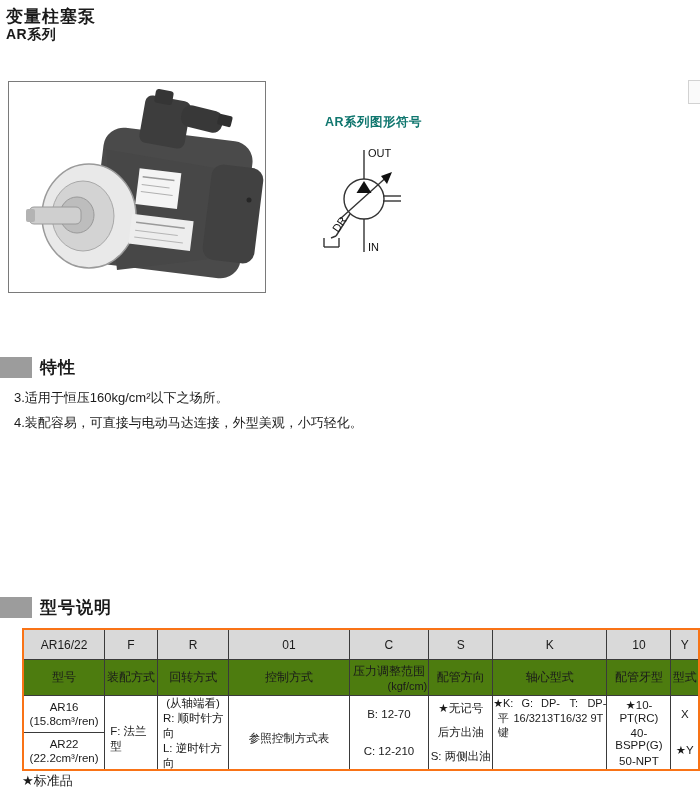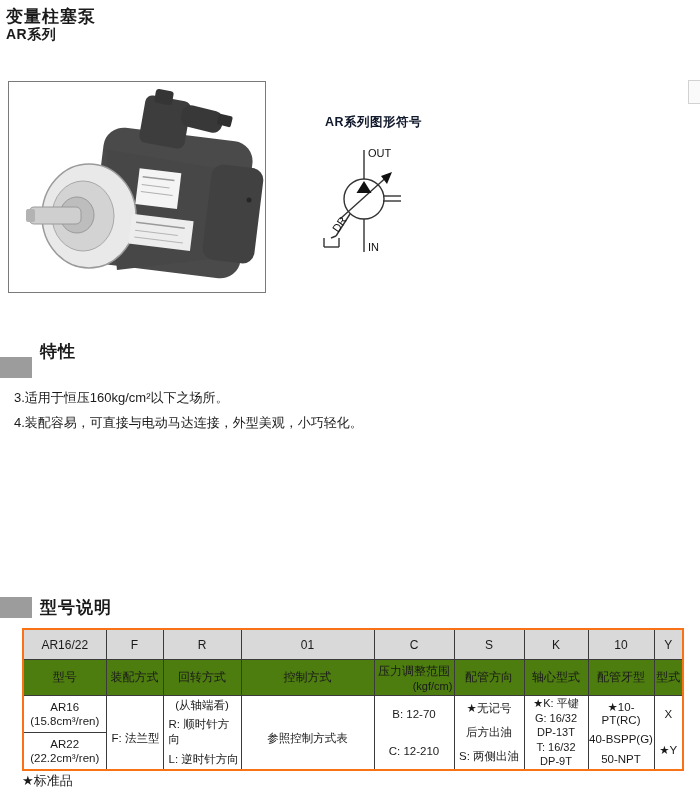--- a/index.html
+++ b/index.html
@@ -12,47 +12,47 @@
 
   
   .page-title{left:6px;top:5px;font-size:17px;font-weight:bold;letter-spacing:1px;}
   .page-subtitle{left:6px;top:26px;font-size:14px;font-weight:bold;letter-spacing:.5px;}
 
   
   .photo-frame{left:8px;top:81px;width:256px;height:210px;border:1px solid #7a7a7a;background:#fff;}
   .photo-frame svg{display:block;}
 
   
-  .symbol-caption{left:325px;top:114px;font-size:12.5px;font-weight:bold;color:#0f172a;letter-spacing:.5px;}
+  .symbol-caption{left:325px;top:114px;font-size:12.5px;font-weight:bold;color:#0f766e;letter-spacing:.5px;}
   .symbol-box{left:300px;top:140px;width:140px;height:120px;}
 
   
   .section-marker{width:32px;height:21px;background:#9c9c9c;}
   .marker-features{left:0;top:357px;}
   .marker-model{left:0;top:597px;}
   .section-title{font-size:17px;font-weight:bold;letter-spacing:1px;}
-  .title-features{left:40px;top:340px;}
+  .title-features{left:40px;top:356px;}
   .title-model{left:40px;top:596px;}
 
   
   .features-list{left:14px;top:385px;width:640px;font-size:13px;line-height:25px;}
   .feature-item{white-space:nowrap;}
 
   
   .model-table-wrap{left:22px;top:628px;}
   table.model{border-collapse:collapse;table-layout:fixed;background:#fff;
     border:2px solid #f97316;}
   table.model td,table.model th{border:1px solid #3a3a3a;padding:0;font-weight:normal;
     text-align:center;vertical-align:middle;overflow:hidden;}
   tr.code-row th{height:29px;background:#d9d9d9;font-size:12px;}
   tr.label-row th{height:35px;font-size:12px;background:#4d7c0f;}
   .unit{font-size:11px;margin-left:37px;}
   td.body-cell{font-size:11.5px;vertical-align:top;}
   .stack{display:flex;flex-direction:column;justify-content:space-around;height:73px;}
-  .stack-tight{display:flex;flex-direction:column;justify-content:flex-start;height:73px;line-height:14.5px;font-size:11px;}
+  .stack-tight{display:flex;flex-direction:row;justify-content:flex-end;height:73px;line-height:14.5px;font-size:11px;}
   .top-pad{padding-top:12px;}
   .model-cell{height:36px;font-size:11.5px;line-height:14px;}
   .left-txt{text-align:left;padding-left:5px;}
   .rot-note{text-align:center;}
   .footnote{left:22px;top:772px;width:660px;text-align:left;font-size:13px;}
 
   
   .edge-artifact{left:688px;top:80px;width:14px;height:22px;border:1px solid #d2d2d2;border-right:none;background:#fafafa;}
 </style>
 </head>

